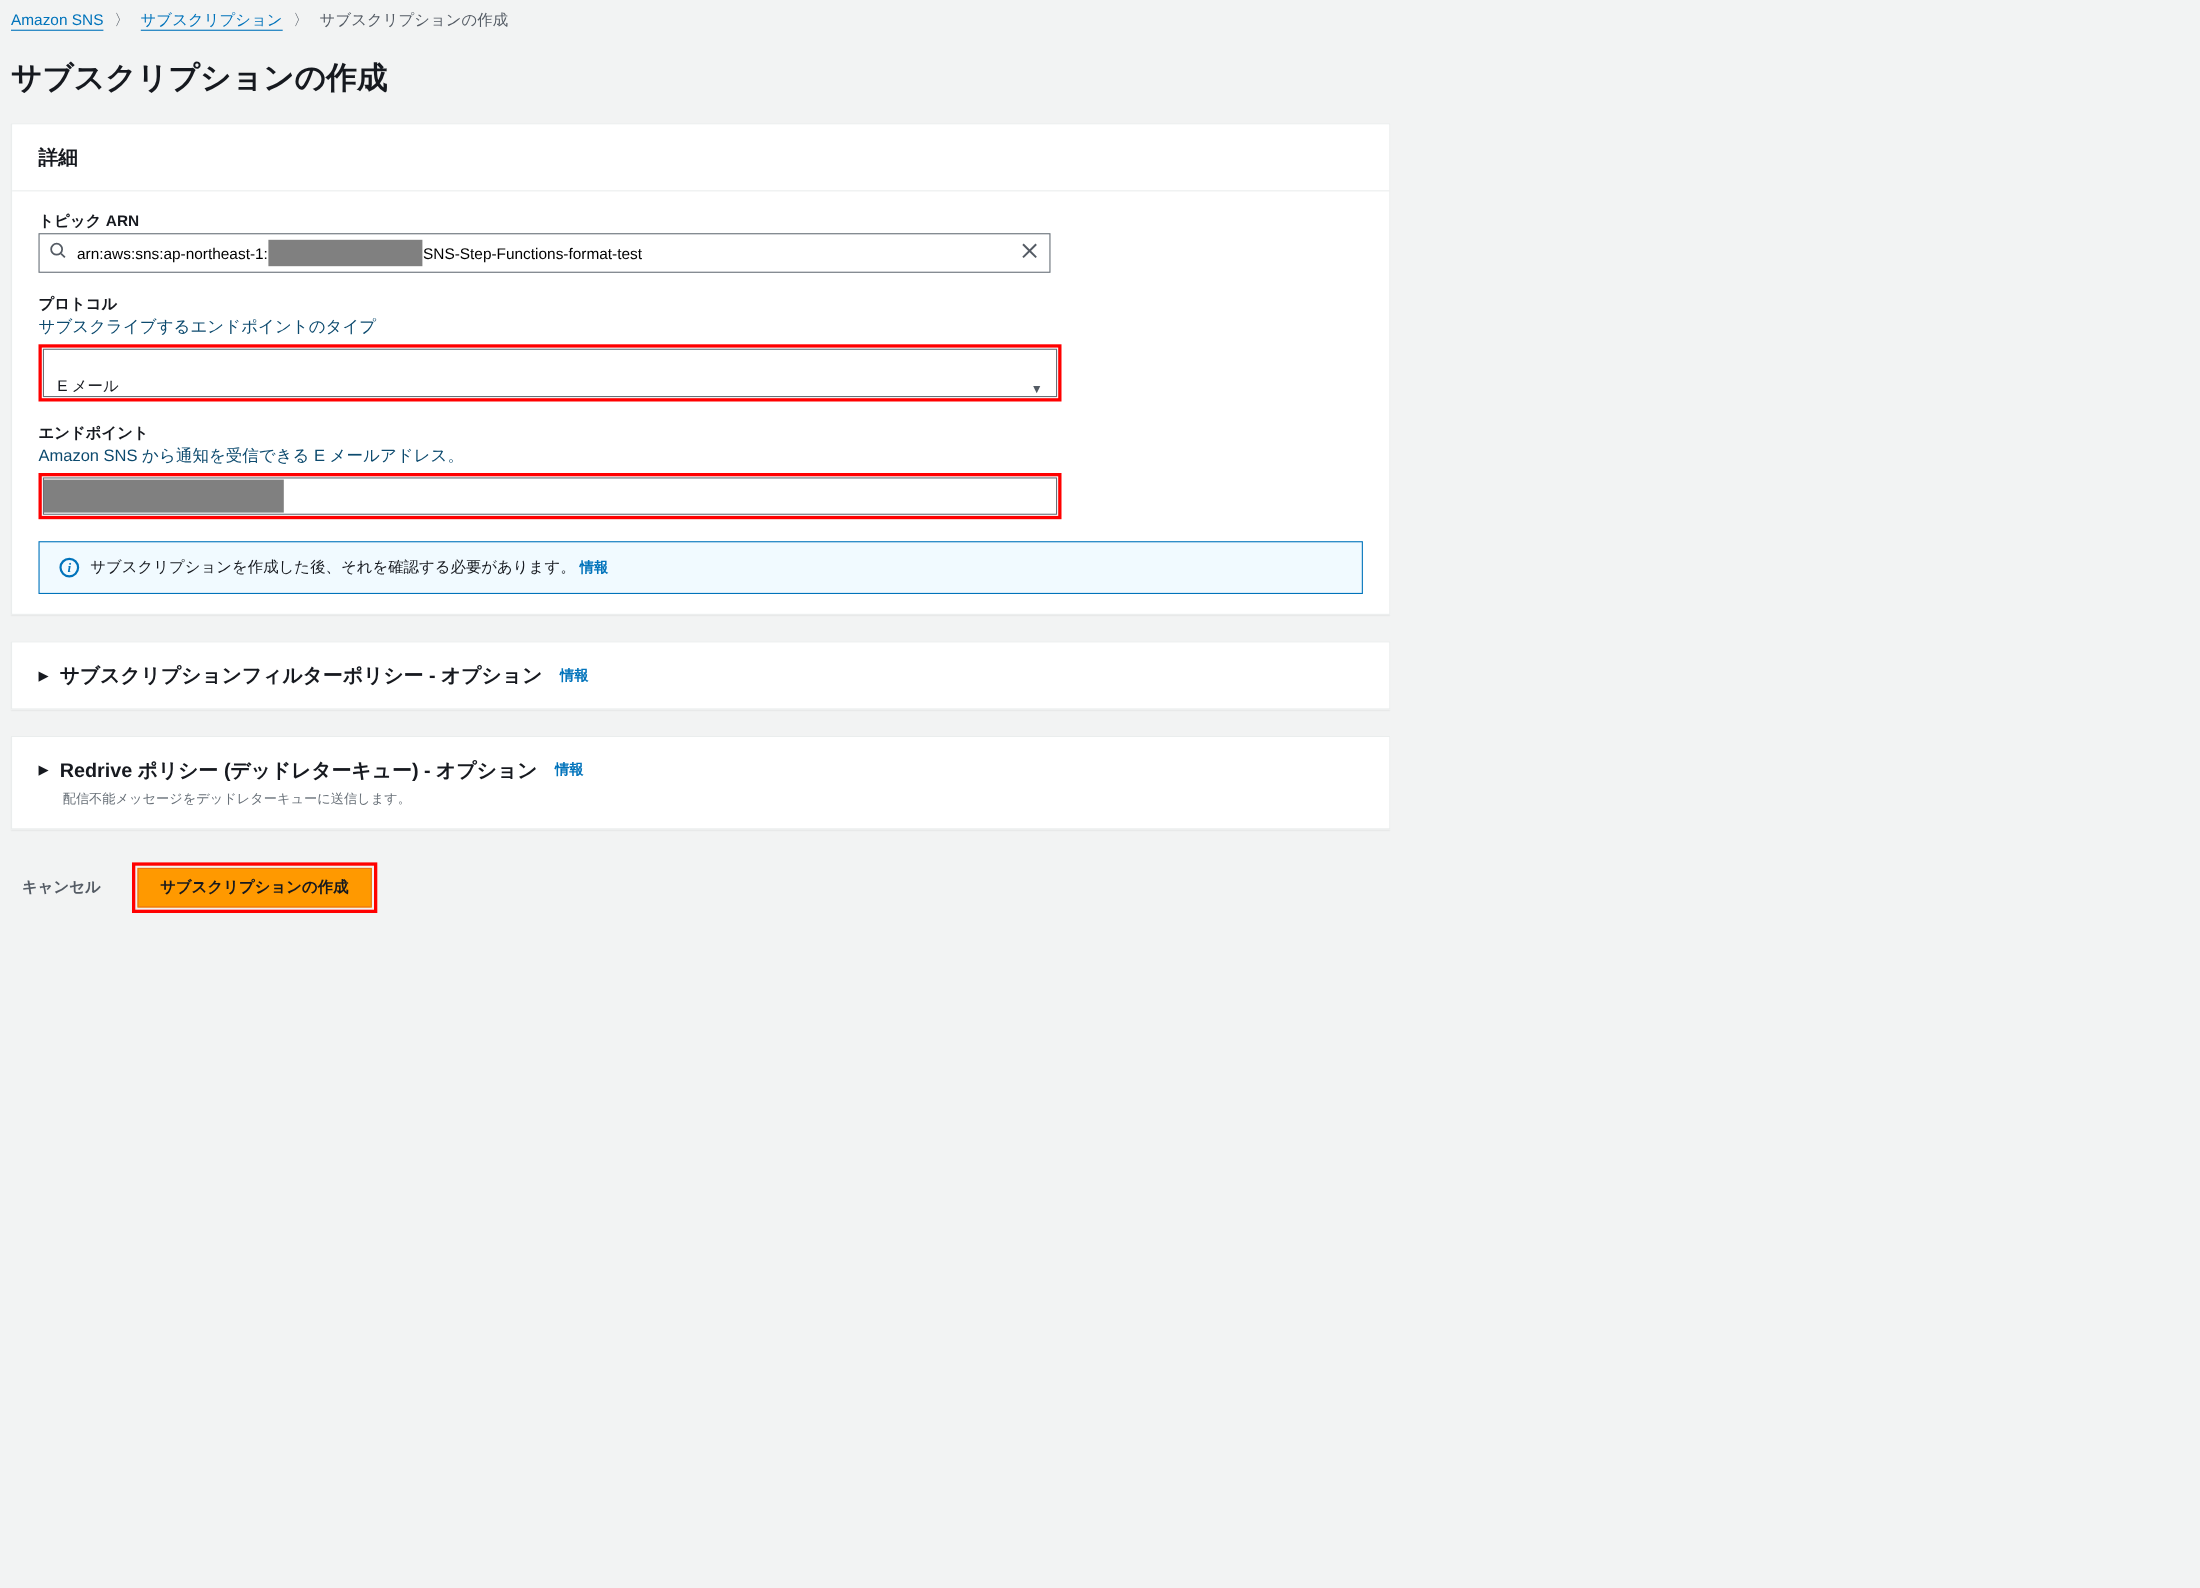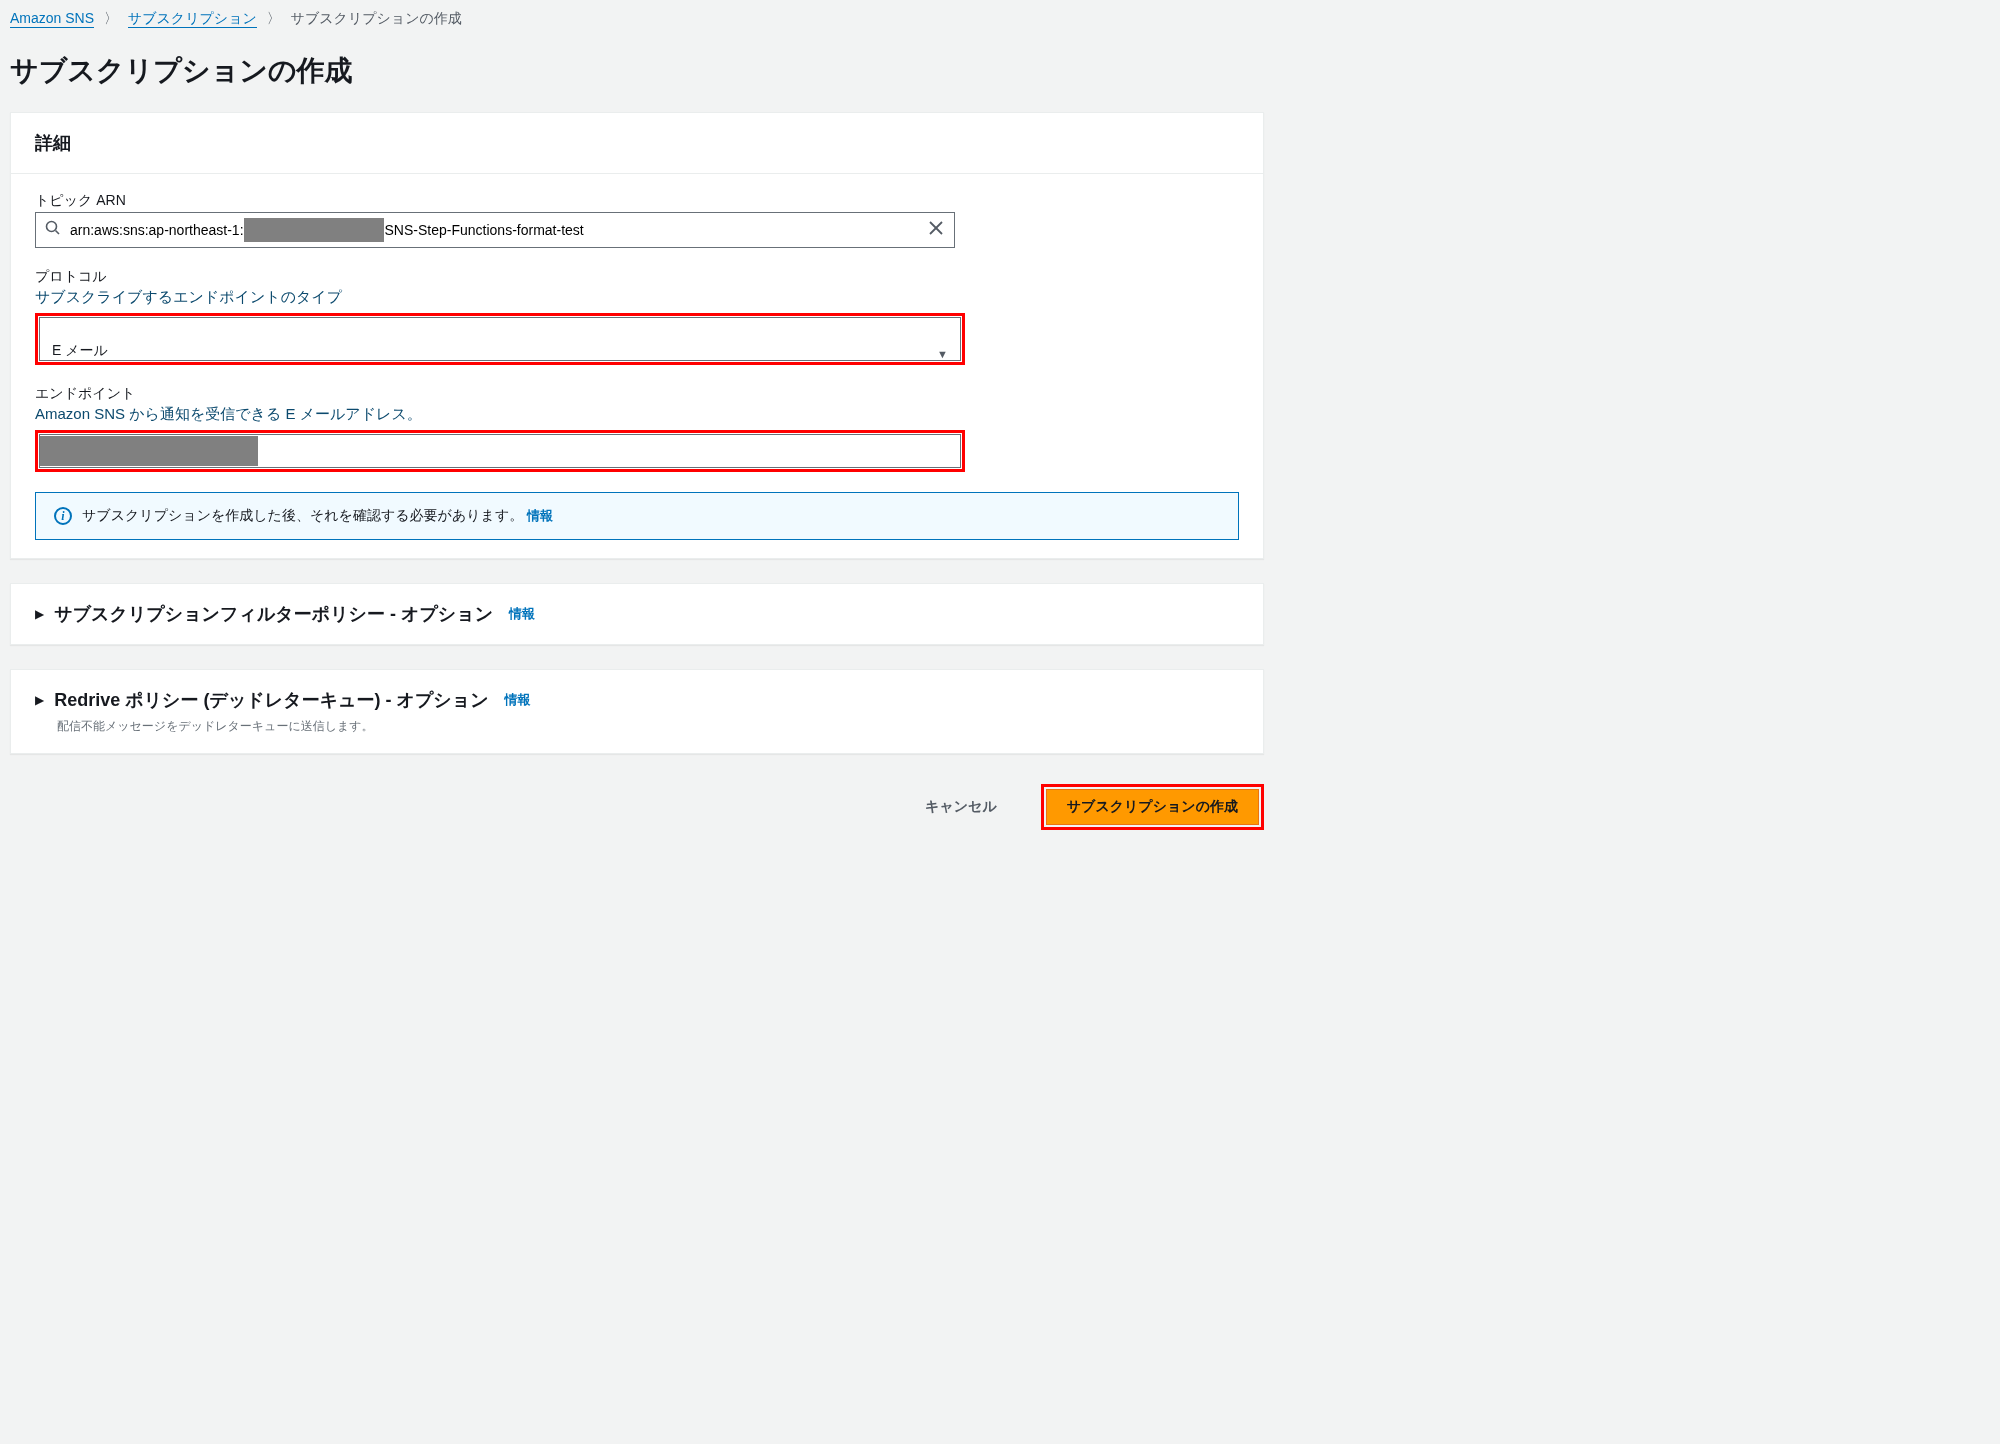--- a/index.html
+++ b/index.html
@@ -65,21 +65,21 @@
     }
     
     .form-group {
       margin-bottom: 20px;
     }
     .form-label {
       display: block;
       font-size: 14px;
       color: #16191f;
       margin-bottom: 2px;
-      font-weight: 400;
+      font-weight: 700;
     }
     .form-hint {
       display: block;
       font-size: 15px;
       color: #0c4a6e;
       margin-bottom: 6px;
     }
     
     .arn-input-wrap {
       display: flex;
@@ -230,23 +230,22 @@
     }
     .expander-desc {
       font-size: 12px;
       color: #687078;
       margin-top: 6px;
       margin-left: 22px;
     }
     
     .footer-actions {
       display: flex;
-      justify-content: flex-end;
-      align-items: center;
-      gap: 34px;
+      align-items: center;
+      gap: 18px;
       padding: 6px 0 0 0;
     }
     .btn-cancel {
       background: transparent;
       border: none;
       color: #545b64;
       font-size: 14px;
       font-weight: 700;
       cursor: pointer;
       padding: 8px 10px;

